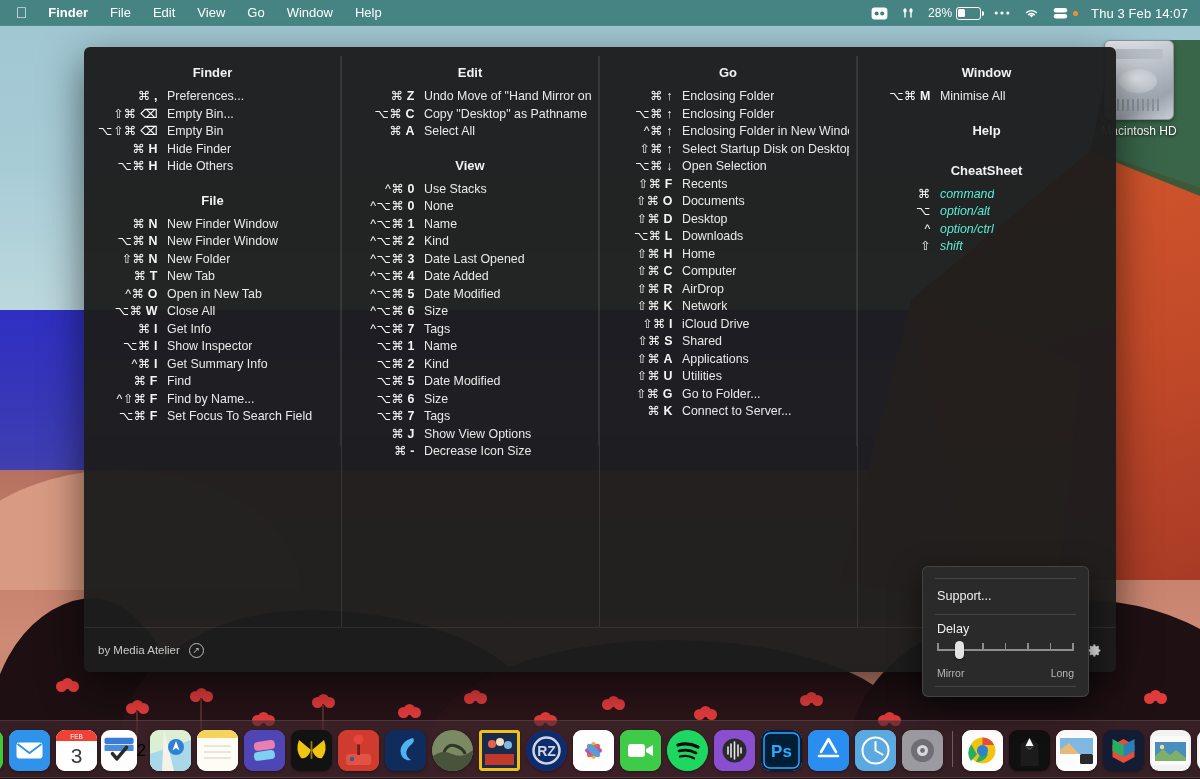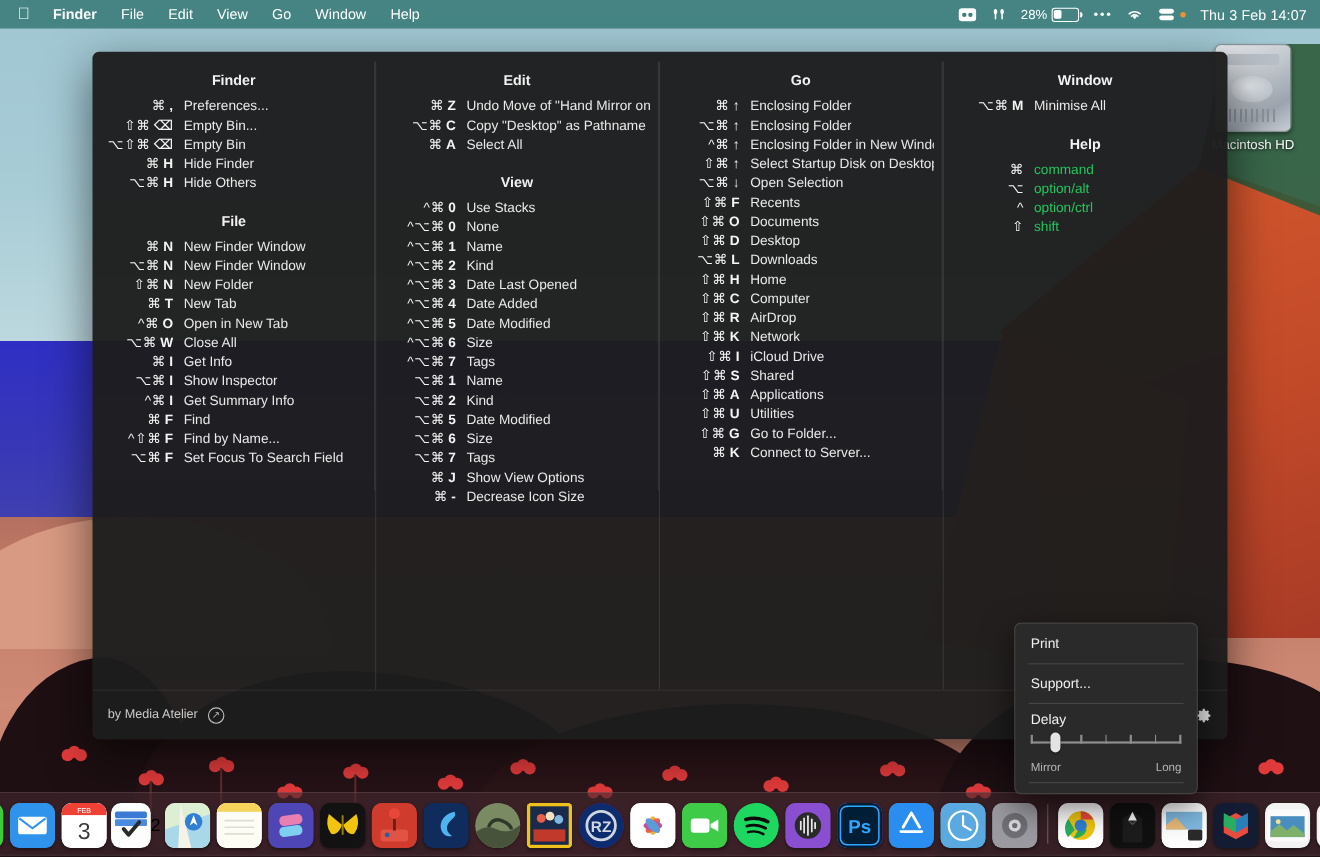--- a/index.html
+++ b/index.html
@@ -92,21 +92,21 @@
     padding:10px 0 8px 0;}
   .grp-title.sub{padding-top:17px;}
   .row{display:flex;align-items:baseline;font-size:12.4px;color:#e9e9e9;
     line-height:17.5px;padding:0 8px 0 0;white-space:nowrap;}
   .keys{width:74px;text-align:right;flex:0 0 74px;font-size:12.4px;color:#f5f5f5;
     letter-spacing:.6px;}
   .keys .mod{font-size:12.4px;}
   .keys .letter{font-weight:bold;margin-left:3px;}
   .lbl{margin-left:9px;overflow:hidden;text-overflow:clip;}
   .legend .keys{font-weight:normal;}
-  .legend .lbl{color:#22c55e;}
+  .legend .lbl{color:#5eead4;font-style:italic;}
   .cs-footer{height:44px;border-top:1px solid rgba(255,255,255,.08);
     display:flex;align-items:center;padding:0 14px;}
   .foot-credit{font-size:11.5px;color:#c9c9c9;display:flex;align-items:center;gap:9px;}
   .circ-arrow{width:13px;height:13px;border:1.1px solid #bdbdbd;border-radius:50%;
     display:inline-flex;align-items:center;justify-content:center;font-size:9px;color:#bdbdbd;line-height:1;}
   .foot-gear{margin-left:auto;color:#e6e6e6;display:flex;align-items:center;}
 
   
   #ctxmenu{position:absolute;left:922px;top:566px;width:165px;
     background:rgba(43,43,43,0.975);border:1px solid rgba(255,255,255,.12);
@@ -476,20 +476,21 @@
 
     <div class="cs-col c4">
       <div class="grp-title">Window</div>
       <div class="row">
           <span class="keys"><span class="mod">⌥⌘</span><span class="letter">M</span></span>
           <span class="lbl">Minimise All</span>
         </div>
 
       <div class="grp-title sub">Help</div>
 
+      <div class="grp-title sub">CheatSheet</div>
       <div class="row legend">
           <span class="keys"><span class="mod">⌘</span></span>
           <span class="lbl">command</span>
         </div>
       <div class="row legend">
           <span class="keys"><span class="mod">⌥</span></span>
           <span class="lbl">option/alt</span>
         </div>
       <div class="row legend">
           <span class="keys"><span class="mod">^</span></span>
@@ -510,21 +511,20 @@
     <div class="foot-gear">
       <svg width="17" height="17" viewBox="0 0 20 20">
         <path fill="#e6e6e6" d="M10 6.4a3.6 3.6 0 100 7.2 3.6 3.6 0 000-7.2zm0 5.6a2 2 0 110-4 2 2 0 010 4z"></path>
         <path fill="#e6e6e6" d="M18 8.8h-1.6a6.6 6.6 0 00-.7-1.7l1.1-1.1-1.8-1.8-1.1 1.1a6.6 6.6 0 00-1.7-.7V2.8H9.8v1.8a6.6 6.6 0 00-1.7.7L7 4.2 5.2 6l1.1 1.1a6.6 6.6 0 00-.7 1.7H3.8v2.4h1.8c.16.6.4 1.17.7 1.7L5.2 14l1.8 1.8 1.1-1.1c.53.3 1.1.54 1.7.7v1.8h2.4v-1.8c.6-.16 1.17-.4 1.7-.7l1.1 1.1 1.8-1.8-1.1-1.1c.3-.53.54-1.1.7-1.7H18V8.8z"></path>
       </svg>
     </div>
   </div>
 </div>
 
 <div id="ctxmenu">
-  <div class="ctx-item">Print</div>
   <div class="ctx-sep"></div>
   <div class="ctx-item">Support...</div>
   <div class="ctx-sep"></div>
   <div class="ctx-slider-title">Delay</div>
   <div class="slider-wrap">
     <div class="slider-track"></div>
     <div class="slider-ticks">
       <i></i>
         <i></i>
         <i></i>

